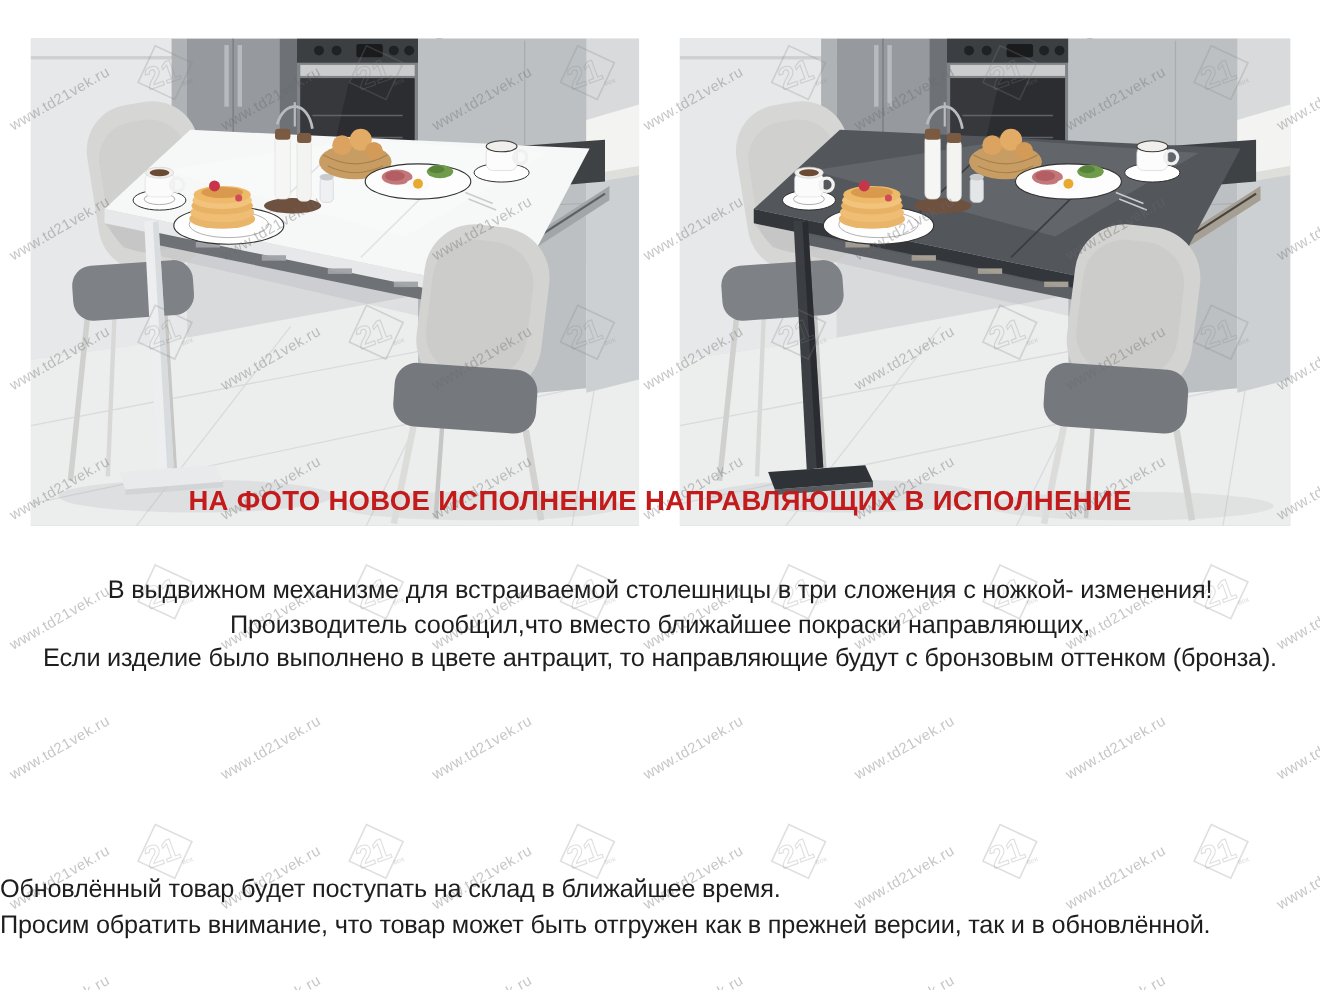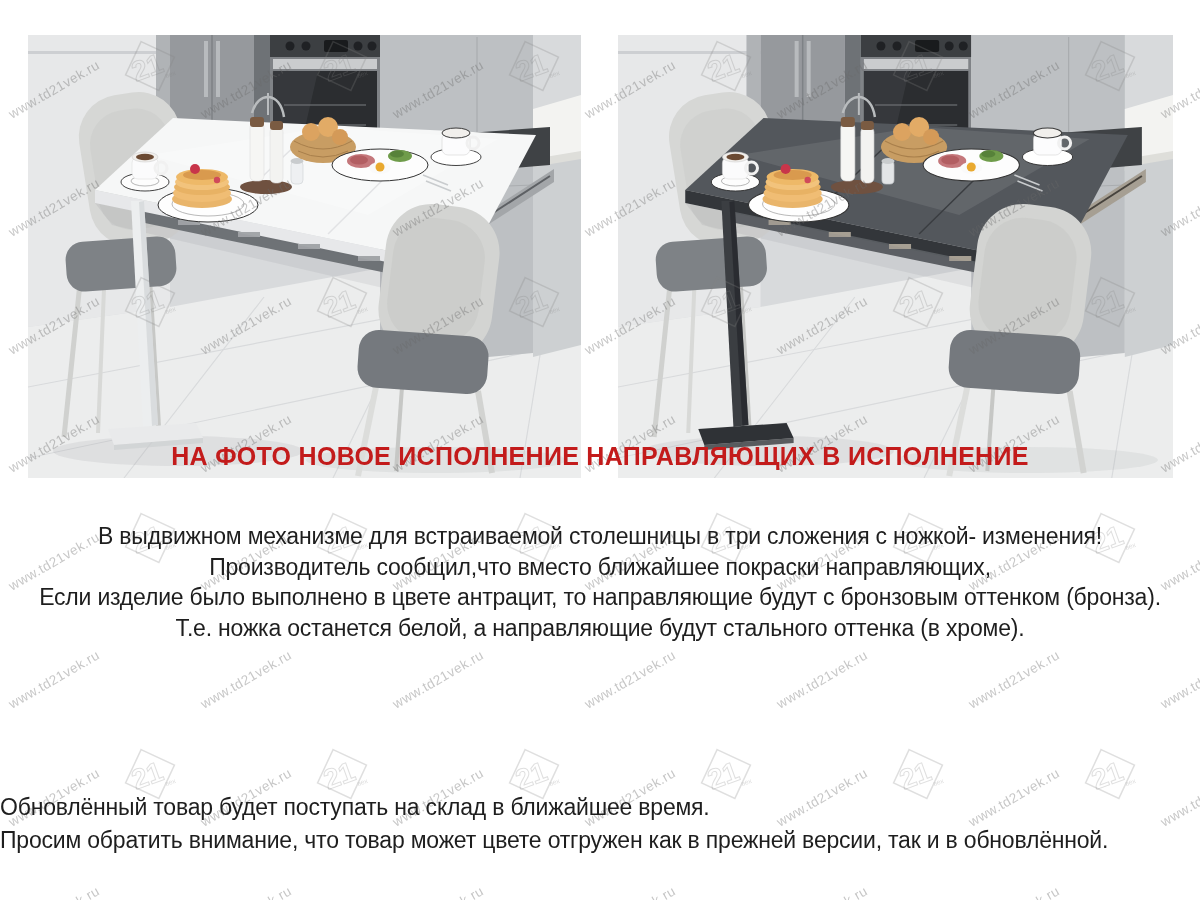--- a/index.html
+++ b/index.html
@@ -502,19 +502,18 @@
           <path d="M30 4 L56 30 L30 56 L4 30 Z" fill="none" stroke="rgba(130,130,130,0.26)" stroke-width="1.5"></path>
           <text x="27" y="40" text-anchor="middle" font-size="28" font-weight="bold" fill="none" stroke="rgba(130,130,130,0.26)" stroke-width="1">21</text>
           <text x="41" y="47" font-size="7" fill="rgba(130,130,130,0.26)">век</text>
         </svg></div>
     </div>
   <div class="caption" style="color: rgb(195, 27, 27);">НА ФОТО НОВОЕ ИСПОЛНЕНИЕ НАПРАВЛЯЮЩИХ В ИСПОЛНЕНИЕ</div>
   <div class="notice" id="notice">
       <div class="nline"><span>В выдвижном механизме для встраиваемой столешницы в три сложения с ножкой- </span><span class="b">изменения</span><span>!</span></div>
       <div class="nline"><span>Производитель сообщил,что вместо ближайшее покраски направляющих,</span></div>
       <div class="nline"><span class="b">Если изделие было выполнено в цвете антрацит, то направляющие будут с бронзовым оттенком (бронза).</span></div>
-      <div class="nline"><span>Т.е. ножка останется белой, а направляющие будут стального оттенка (в хроме).</span></div>
     </div>
   <div class="footer" id="footer">
       <div class="fline"><span>Обновлённый товар будет поступать на склад в ближайшее время.</span></div>
-      <div class="fline"><span>Просим обратить внимание, что товар может цвете отгружен как в прежней версии, так и в обновлённой.</span></div>
+      <div class="fline"><span>Просим обратить внимание, что товар может быть отгружен как в прежней версии, так и в обновлённой.</span></div>
     </div>
 </div>
 
 </body></html>

